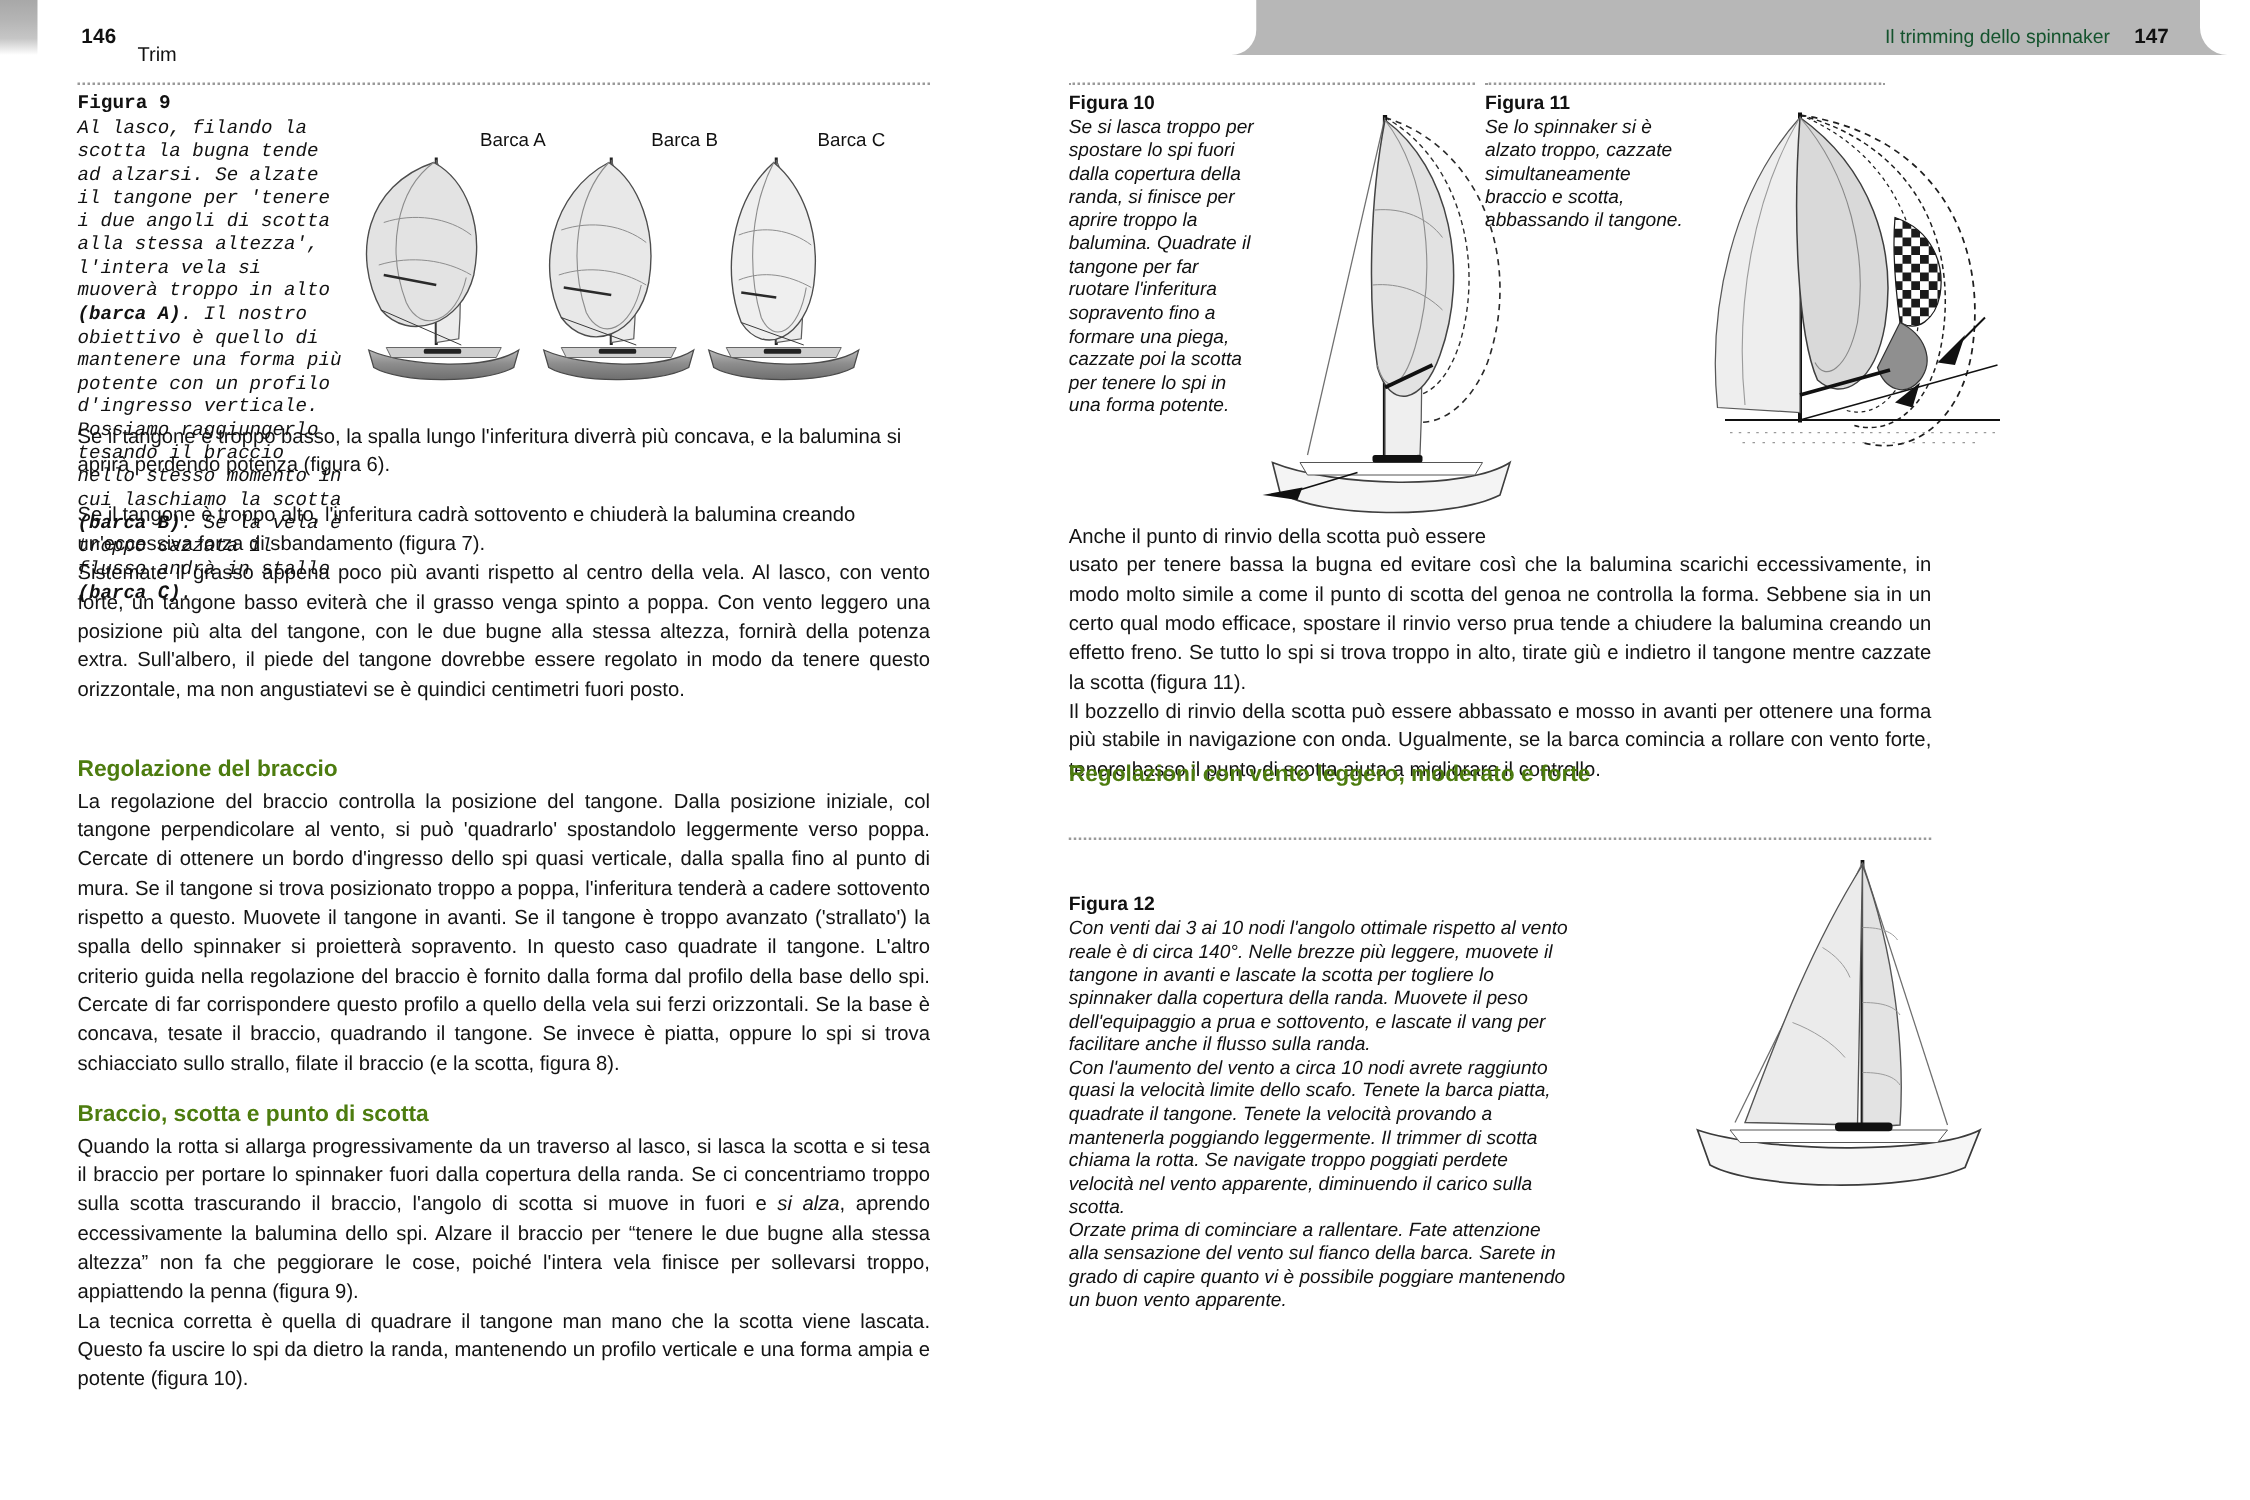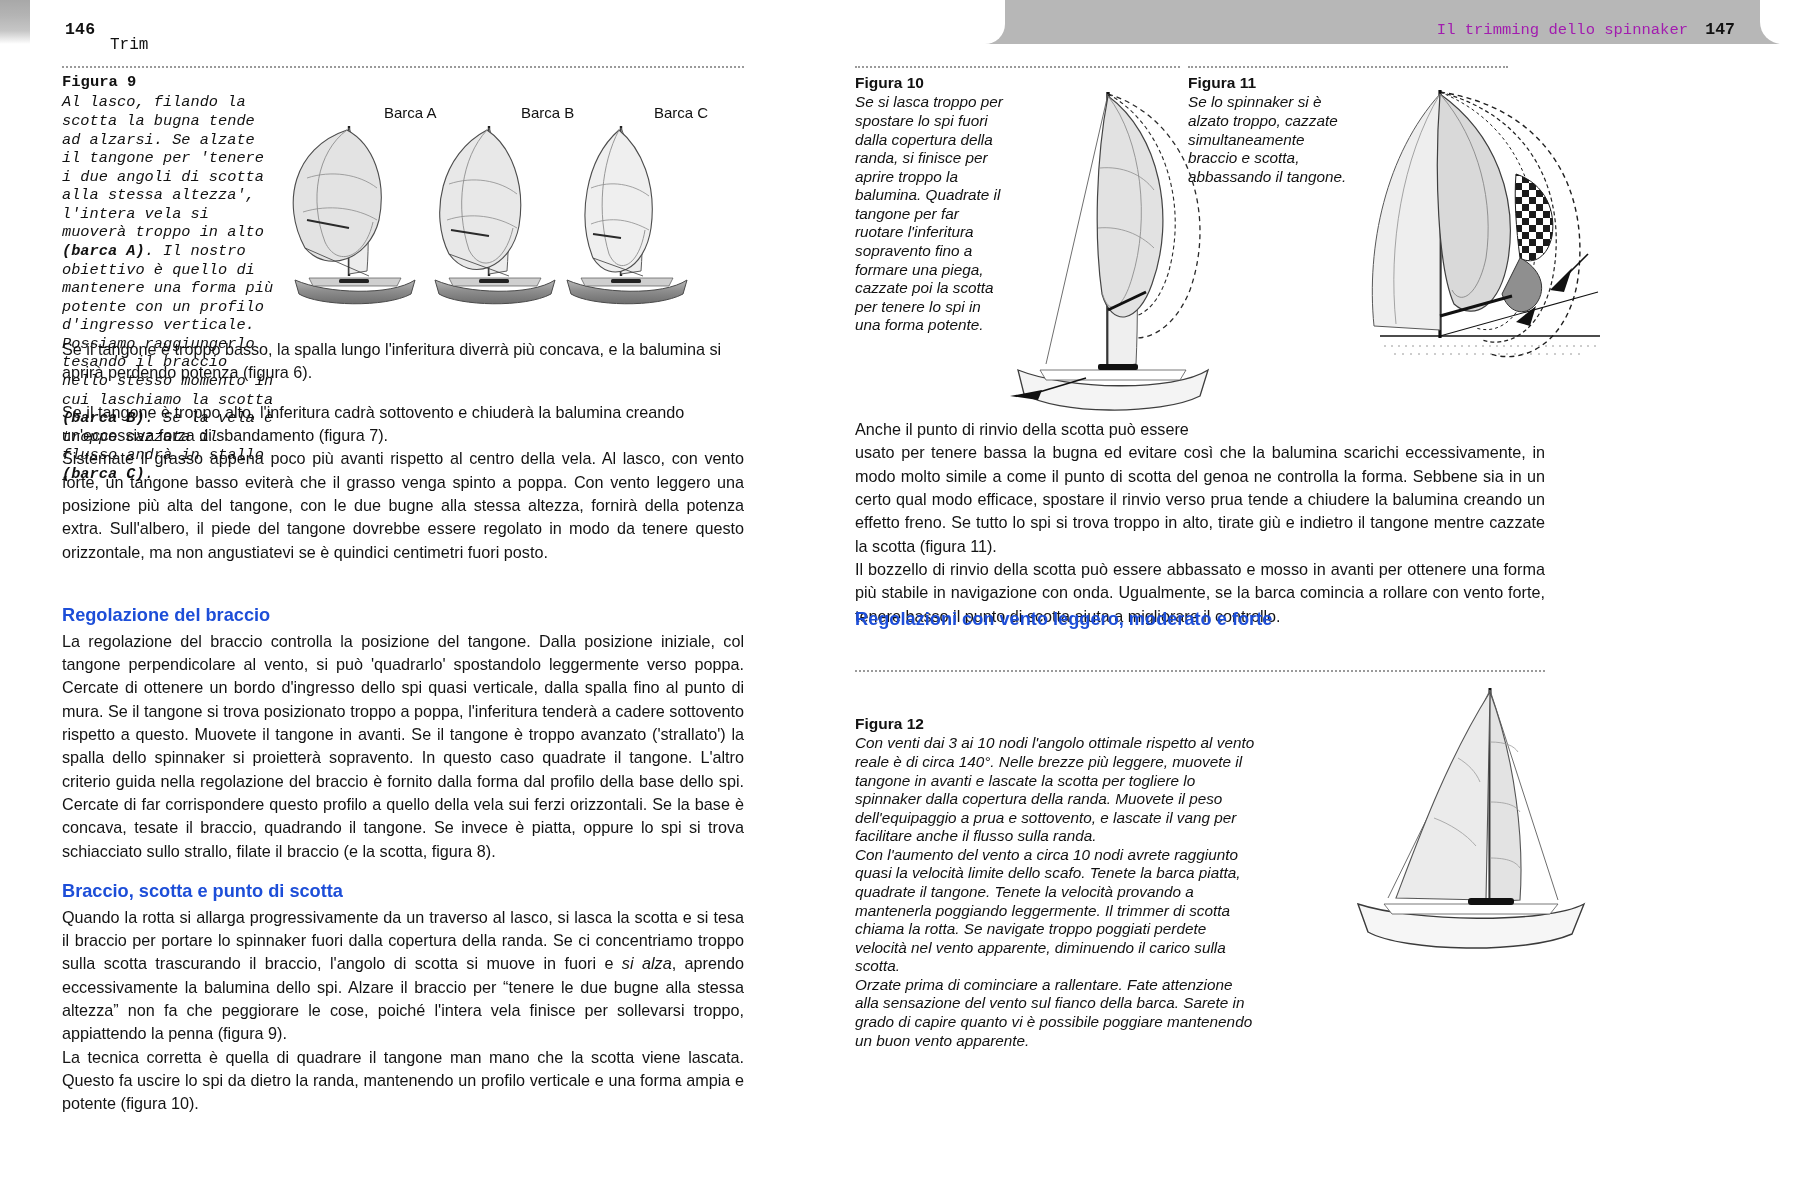--- a/index.html
+++ b/index.html
@@ -5,21 +5,21 @@
   html,body{margin:0;padding:0;}
   body{
     width:1800px;height:1200px;
     background:#ffffff;
     font-family:"Liberation Sans", sans-serif;
     color:#1a1a1a;
     overflow:hidden;
     position:relative;
   }
   
-  .header{position:absolute;top:0;left:0;width:1800px;height:48px;font-family:Liberation Mono, monospace;}
+  .header{position:absolute;top:0;left:0;width:1800px;height:48px;}
   .hdr-left-bar{
     position:absolute;left:0;top:0;width:1000px;height:44px;
     background:linear-gradient(to bottom,#a8a8a8 0%,#b4b4b4 35%,#c6c6c6 70%,#ffffff 100%);
     border-bottom-right-radius:22px;
   }
   .hdr-left-inner{
     position:absolute;left:30px;top:0;width:975px;height:44px;
     background:#ffffff;border-bottom-right-radius:20px;
   }
   .hdr-right-cap{
@@ -33,21 +33,21 @@
   .folio-left{
     position:absolute;left:65px;top:20px;
     font-size:16.5px;font-weight:bold;color:#111;letter-spacing:0.2px;
   }
   .chap-left{
     position:absolute;left:110px;top:36px;
     font-size:16px;color:#111;
   }
   .chap-right{
     position:absolute;right:112px;top:21px;
-    font-size:15.5px;color:#a21caf;text-align:right;white-space:nowrap;
+    font-size:15.5px;color:#14532d;text-align:right;white-space:nowrap;
   }
   .folio-right{
     position:absolute;right:65px;top:20px;
     font-size:16.5px;font-weight:bold;color:#111;
   }
 
   
   .page{position:absolute;top:0;}
   .page-left{left:0;width:900px;height:1200px;}
   .page-right{left:900px;width:900px;height:1200px;}
@@ -69,21 +69,21 @@
     line-height:1.215;
   }
   .fig-cap b{font-weight:bold;font-style:italic;}
 
   .body-p{
     font-size:16.2px;line-height:1.44;color:#131313;
     text-align:justify;margin:0;
   }
   .body-p.nojust{text-align:left;}
   .sec-head{
-    font-size:18.2px;font-weight:bold;color:#1d4ed8;
+    font-size:18.2px;font-weight:bold;color:#4d7c0f;
     margin:0 0 3px 0;line-height:1.25;
   }
 
   .boatlabel{
     position:absolute;font-size:15px;color:#111;
   }
 
   svg{display:block;}
 </style>
 </head>

